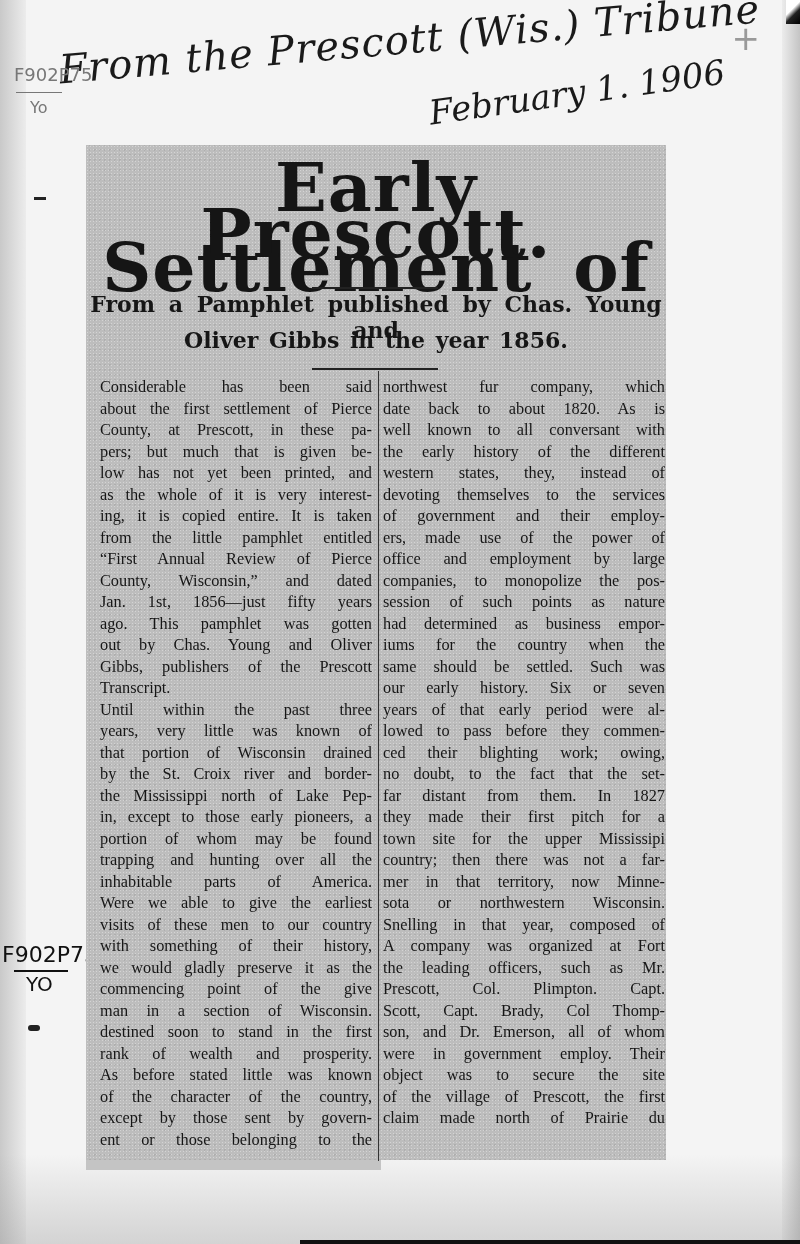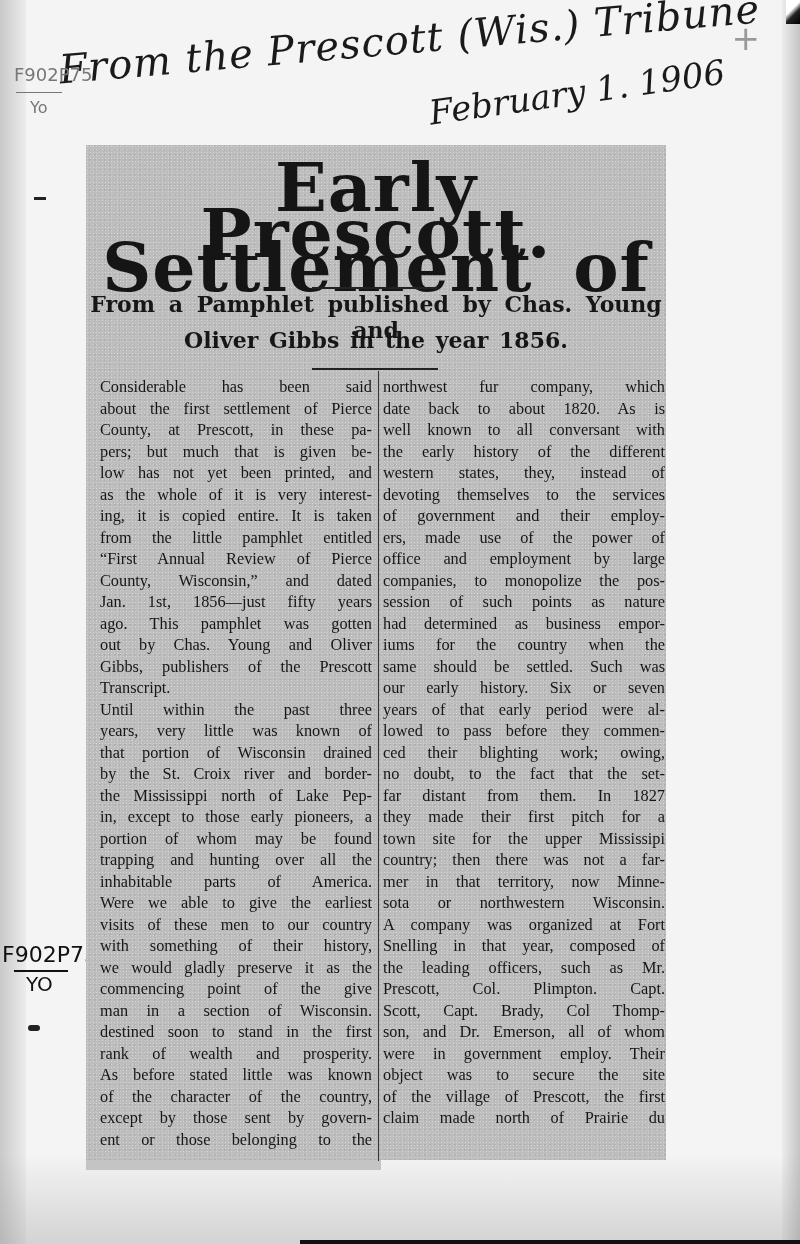--- a/index.html
+++ b/index.html
@@ -193,22 +193,22 @@
     <span class="line">years of that early period were al-</span>
     <span class="line">lowed to pass before they commen-</span>
     <span class="line">ced their blighting work; owing,</span>
     <span class="line">no doubt, to the fact that the set-</span>
     <span class="line">far distant from them. In 1827</span>
     <span class="line">they made their first pitch for a</span>
     <span class="line">town site for the upper Mississipi</span>
     <span class="line">country; then there was not a far-</span>
     <span class="line">mer in that territory, now Minne-</span>
     <span class="line">sota or northwestern Wisconsin.</span>
+    <span class="line">Snelling in that year, composed of</span>
     <span class="line">A company was organized at Fort</span>
-    <span class="line">Snelling in that year, composed of</span>
     <span class="line">the leading officers, such as Mr.</span>
     <span class="line">Prescott, Col. Plimpton. Capt.</span>
     <span class="line">Scott, Capt. Brady, Col Thomp-</span>
     <span class="line">son, and Dr. Emerson, all of whom</span>
     <span class="line">were in government employ. Their</span>
     <span class="line">object was to secure the site</span>
     <span class="line">of the village of Prescott, the first</span>
     <span class="line">claim made north of Prairie du</span>
   </div>
 </div>

